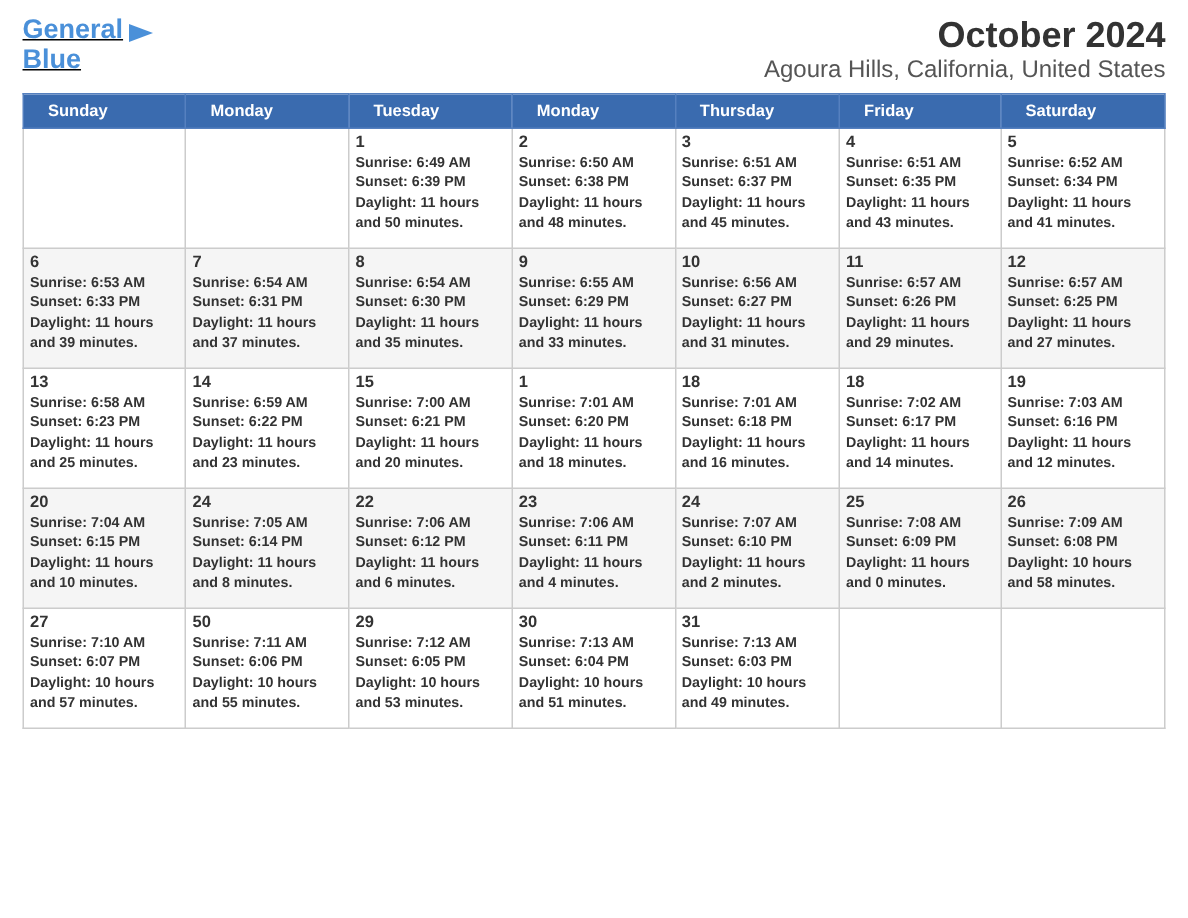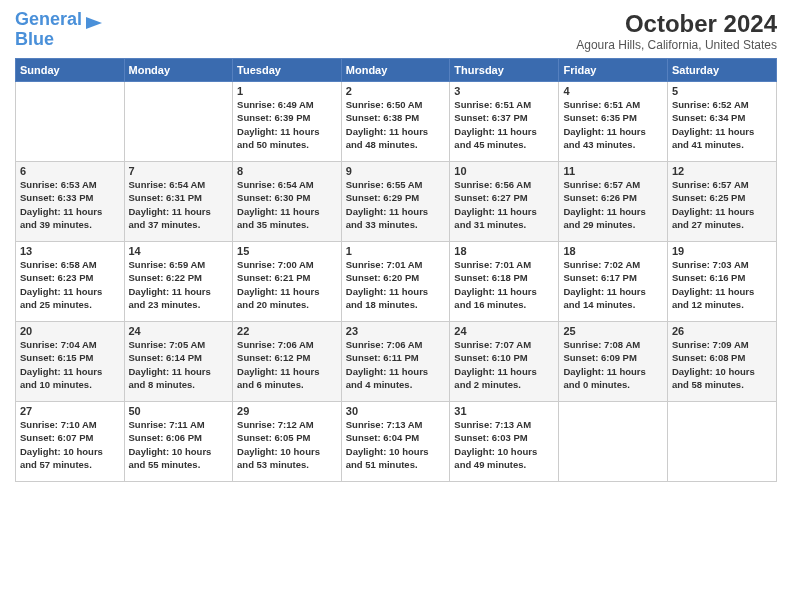--- a/index.html
+++ b/index.html
@@ -18,51 +18,52 @@
     .header {
       display: flex;
       justify-content: space-between;
       align-items: flex-start;
       margin-bottom: 6px;
     }
     .logo {
       display: flex;
       flex-direction: column;
       align-items: flex-start;
+      text-decoration: underline;
     }
     .logo-text {
       font-size: 18px;
       font-weight: bold;
       color: #333;
       line-height: 1.1;
     }
     .logo-text span {
       color: #4a90d9;
     }
     .title-block {
       text-align: right;
     }
     .month-title {
       font-size: 24px;
       font-weight: bold;
       color: #333;
     }
     .location {
-      font-size: 12px;
+      font-size: 16px;
       color: #555;
     }
     .calendar {
       width: 100%;
       border-collapse: collapse;
       font-size: 10px;
     }
     .calendar th {
       background-color: #3a6baf;
       color: #fff;
-      padding: 5px 4px;
+      padding: 5px 16px;
       text-align: left;
       font-size: 11px;
       font-weight: bold;
       border: 1px solid #5580bf;
     }
     .calendar td {
       border: 1px solid #ccc;
       vertical-align: top;
       padding: 3px 4px;
       width: 113px;

